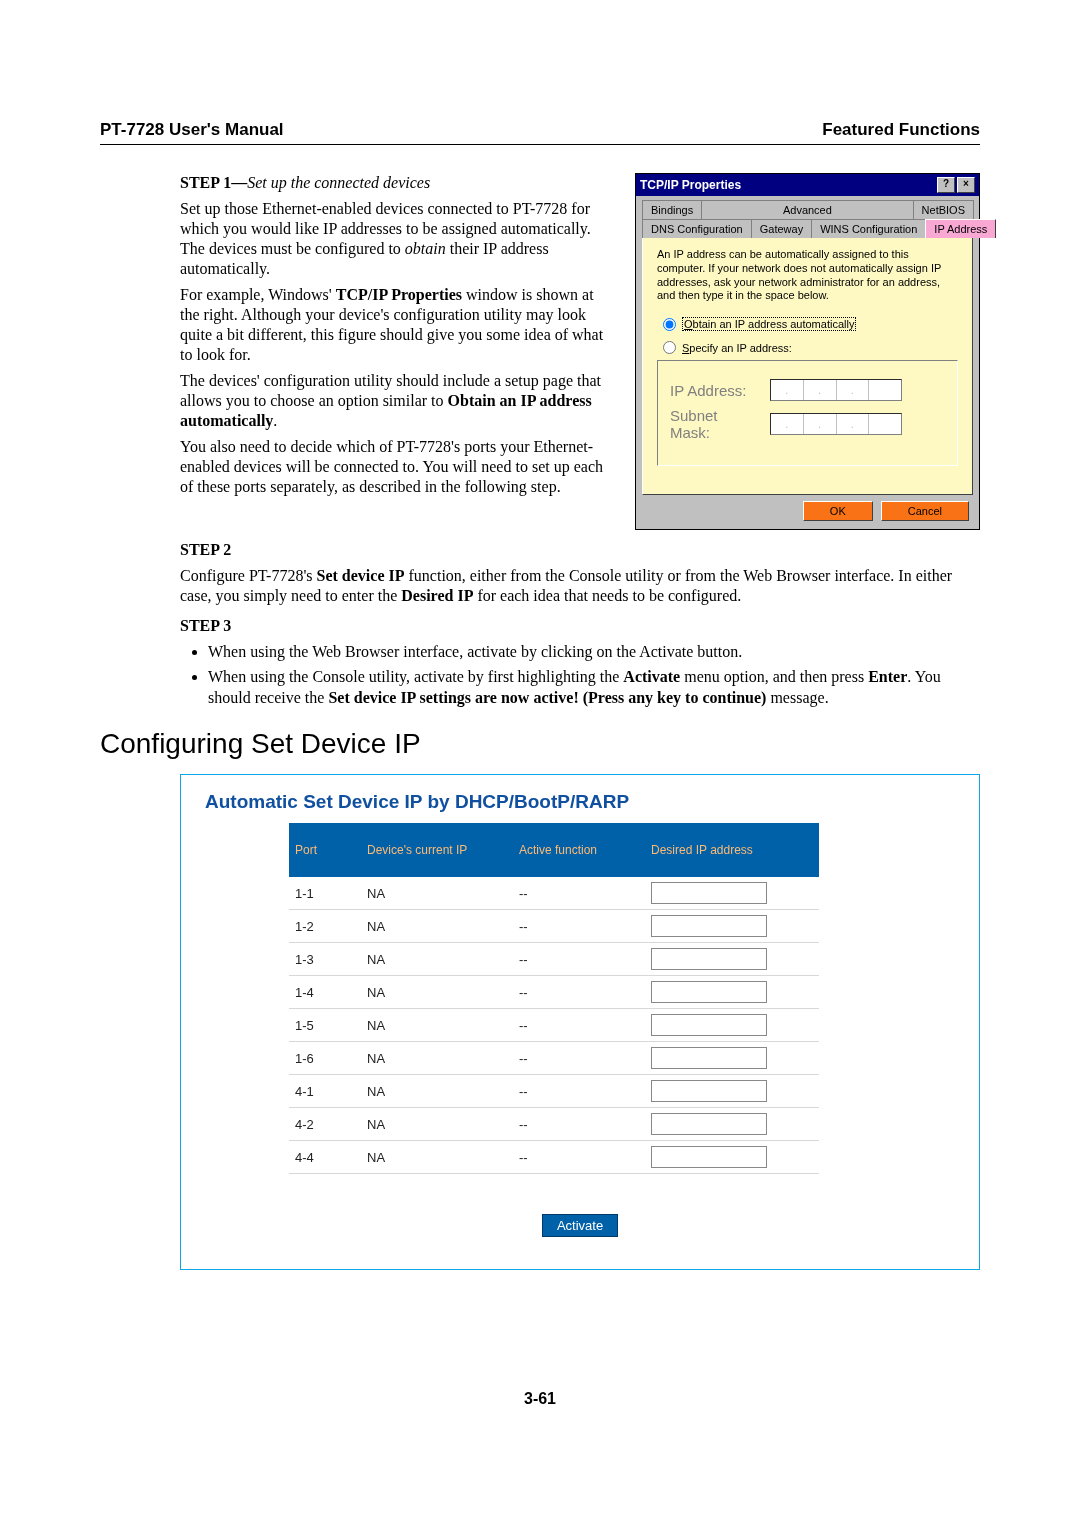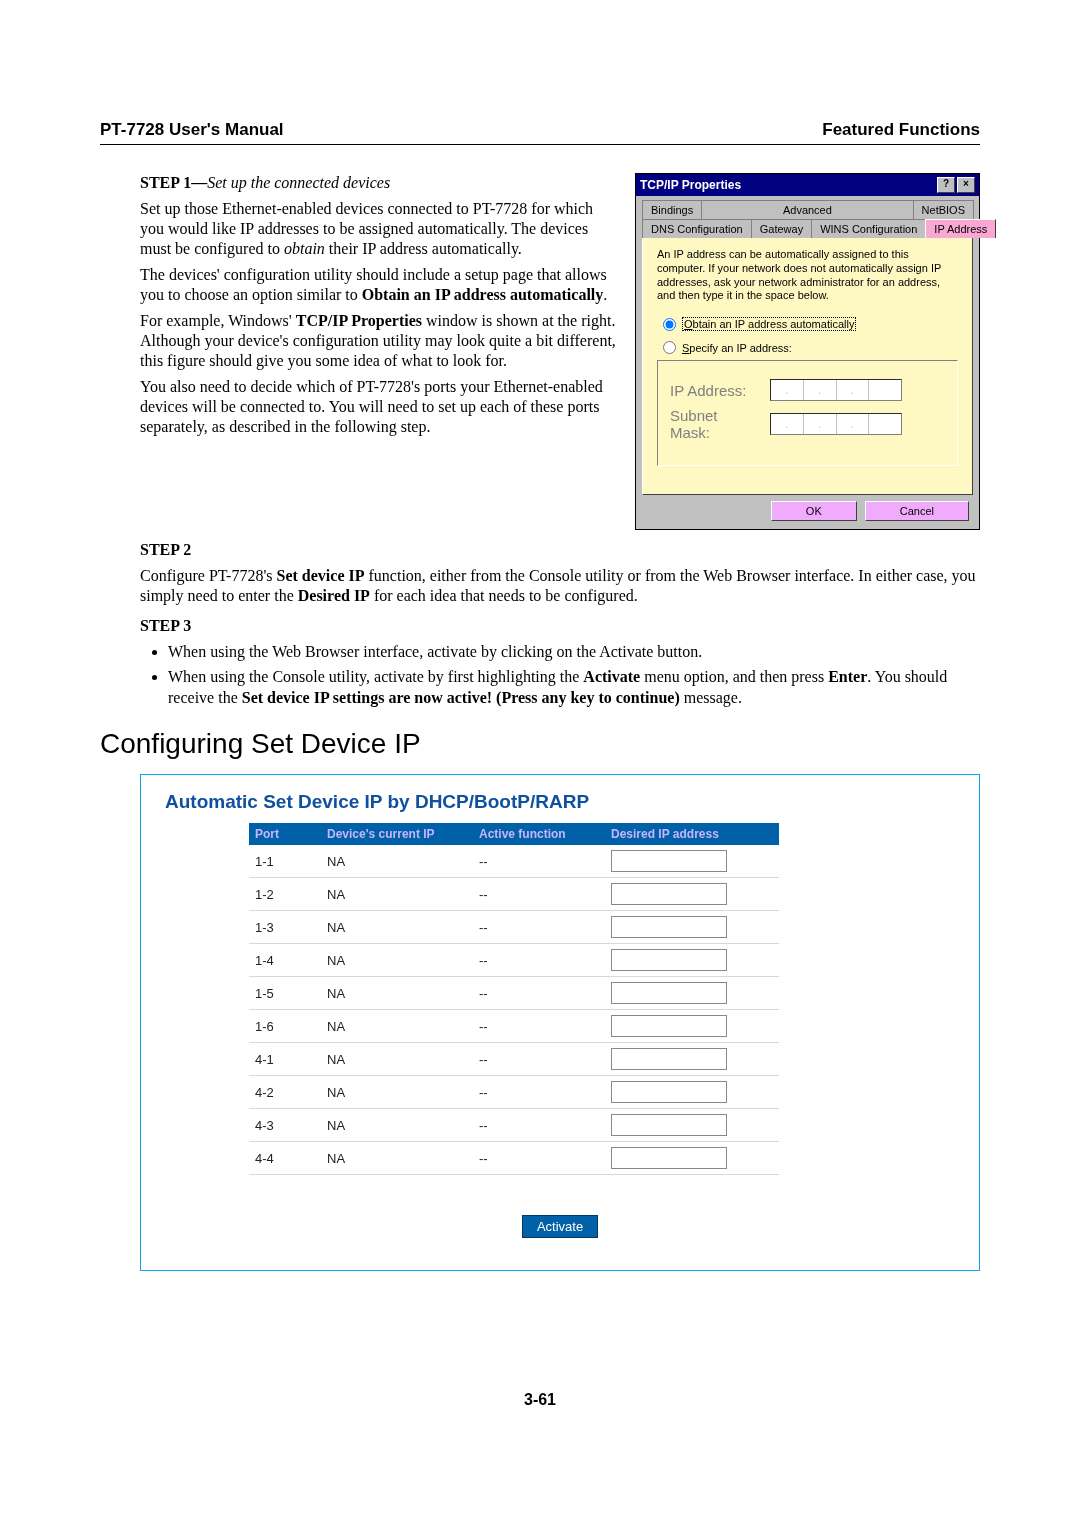--- a/index.html
+++ b/index.html
@@ -16,21 +16,21 @@
   }
   .header-row {
     display: flex;
     justify-content: space-between;
     border-bottom: 1px solid #000;
     padding-bottom: 4px;
     margin-bottom: 28px;
   }
   .header-left { font-family: Arial, sans-serif; font-weight: bold; font-size: 17px; }
   .header-right { font-family: Arial, sans-serif; font-weight: bold; font-size: 17px; }
-  .body-indent { margin-left: 40px; }
+  .body-indent { margin-left: 80px; }
   .two-col {
     display: flex;
     gap: 18px;
     align-items: flex-start;
   }
   .text-col { flex: 1 1 0; }
   .dialog-col { width: 345px; flex-shrink: 0; }
   .step-lead { margin: 0 0 6px 0; }
   .step-lead b { font-weight: bold; }
   .step-lead .italic { font-style: italic; }
@@ -121,46 +121,46 @@
     height: 20px;
     width: 130px;
   }
   .ip-seg { flex:1; text-align:center; font-size:11px; color:#c0c0c0; border-right:1px solid #c0c0c0; line-height:20px; }
   .ip-seg:last-child{ border-right:none; }
   .dlg-buttons { display:flex; justify-content:flex-end; gap:8px; margin-top: 6px; padding-right:4px; }
   .win-btn {
     border: 1px solid #fff;
     border-right-color:#404040;
     border-bottom-color:#404040;
-    background:#f0abfc;
-    padding: 3px 34px;
+    background:#f97316;
+    padding: 3px 26px;
     font-size:11px;
   }
 
   
   .panel {
     border: 1px solid #0ea5e9;
     padding: 16px 24px 32px 24px;
     background:#fff;
   }
   .panel-title {
     color: #1050a0;
     font-family: Arial, sans-serif;
     font-weight: bold;
     font-size: 19px;
     margin-bottom: 10px;
   }
   .iptable-wrap { margin: 0 0 0 84px; width: 530px; }
   table.iptable { width:100%; border-collapse: collapse; font-family: Arial, sans-serif; font-size:13px; }
   table.iptable thead th {
     background: #0060a8;
-    color:#c4b5fd;
-    font-weight: bold;
+    color:#fdba74;
+    font-weight: normal;
     text-align:left;
-    padding: 4px 6px;
+    padding: 20px 6px;
     font-size:12px;
   }
   table.iptable td {
     border-bottom: 1px solid #d8d8d8;
     padding: 5px 6px;
     color:#222;
   }
   table.iptable td.port { width: 60px; }
   table.iptable td.cur { width: 140px; }
   table.iptable td.act { width: 120px; }
@@ -191,24 +191,24 @@
   <div class="body-indent">
     <div class="two-col">
       <div class="text-col">
         <p class="step-lead">
           <b><span>STEP 1—</span></b><span class="italic">Set up the connected devices</span>
         </p>
         <p>
           <span>Set up those Ethernet-enabled devices connected to PT-7728 for which you would like IP addresses to be assigned automatically. The devices must be configured to </span><i>obtain</i><span> their IP address automatically.</span>
         </p>
         <p>
-          <span>The devices' configuration utility should include a setup page that allows you to choose an option similar to </span><b>Obtain an IP address automatically</b><span>.</span>
+          <span>For example, Windows' </span><b>TCP/IP Properties</b><span> window is shown at the right. Although your device's configuration utility may look quite a bit different, this figure should give you some idea of what to look for.</span>
         </p>
         <p>
-          <span>For example, Windows' </span><b>TCP/IP Properties</b><span> window is shown at the right. Although your device's configuration utility may look quite a bit different, this figure should give you some idea of what to look for.</span>
+          <span>The devices' configuration utility should include a setup page that allows you to choose an option similar to </span><b>Obtain an IP address automatically</b><span>.</span>
         </p>
         <p>You also need to decide which of PT-7728's ports your Ethernet-enabled devices will be connected to. You will need to set up each of these ports separately, as described in the following step.</p>
       </div>
 
       <div class="dialog-col">
         <div class="dlg">
           <div class="dlg-title">
             <span class="title-text">TCP/IP Properties</span>
             <span class="title-btns">
               <span class="winbtn">?</span>
@@ -339,26 +339,20 @@
                 <td class="act">--</td>
                 <td class="des"><input type="text" style=""></td>
               </tr>
               <tr>
                 <td class="port">4-2</td>
                 <td class="cur">NA</td>
                 <td class="act">--</td>
                 <td class="des"><input type="text" style=""></td>
               </tr>
               <tr>
-                <td class="port">4-3</td>
-                <td class="cur">NA</td>
-                <td class="act">--</td>
-                <td class="des"><input type="text" style=""></td>
-              </tr>
-              <tr>
                 <td class="port">4-4</td>
                 <td class="cur">NA</td>
                 <td class="act">--</td>
                 <td class="des"><input type="text" style=""></td>
               </tr>
             </tbody>
         </table>
       </div>
       <div class="activate-row">
         <button class="activate-btn">Activate</button>

